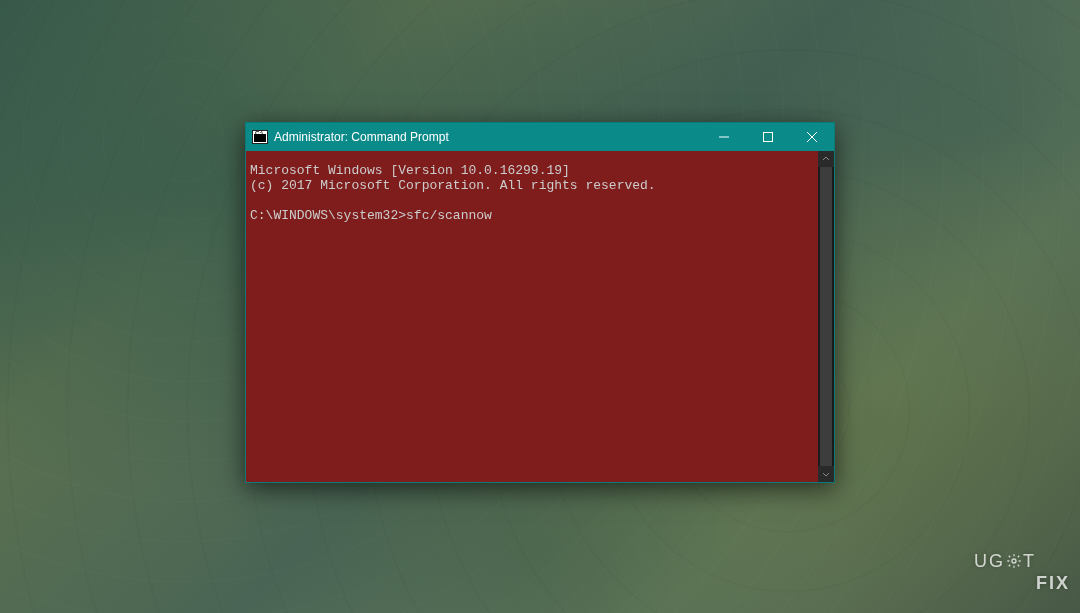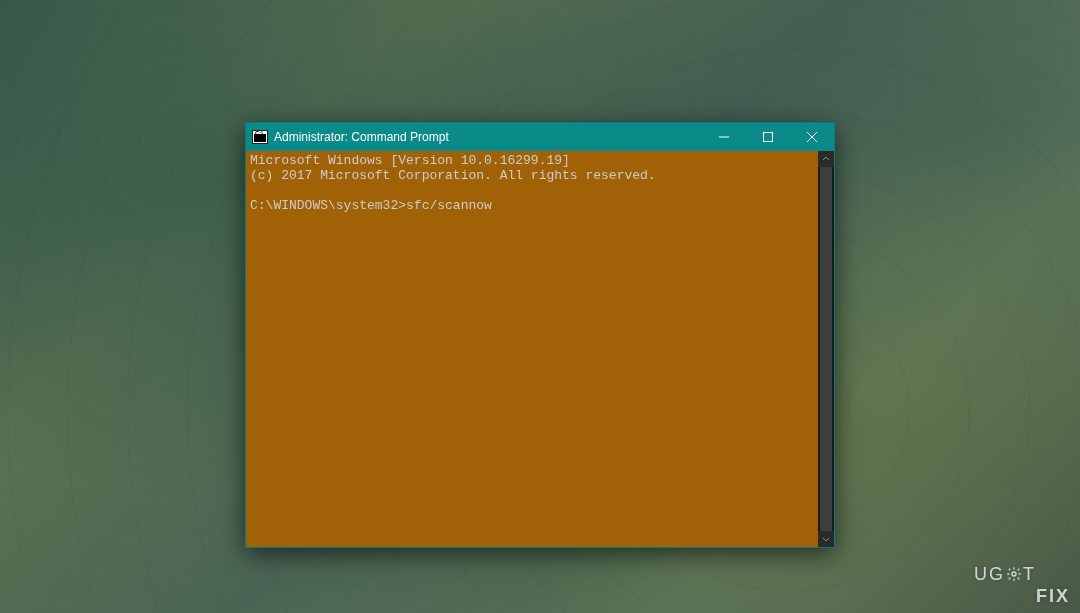--- a/index.html
+++ b/index.html
@@ -30,21 +30,21 @@
         repeating-radial-gradient(circle at 17% 23%, rgba(255,255,255,0.03) 0px, transparent 2px, transparent 40px),
         repeating-radial-gradient(circle at 73% 67%, rgba(0,0,0,0.04) 0px, transparent 3px, transparent 60px);
       mix-blend-mode: overlay;
     }
 
     .window {
       position: absolute;
       left: 245px;
       top: 122px;
       width: 590px;
-      height: 426px;
+      height: 361px;
       border: 1px solid #0b7a7a;
       box-shadow: 0 6px 24px rgba(0,0,0,0.6);
       background: #000;
       display: flex;
       flex-direction: column;
     }
 
     .titlebar {
       height: 28px;
       background: #0b8a8a;
@@ -107,26 +107,26 @@
 
     .terminal-area {
       flex: 1;
       display: flex;
       background: #000;
       min-height: 0;
     }
 
     .terminal {
       flex: 1;
-      background: #a16207;
+      background: #7f1d1d;
       color: #cccccc;
       font-family: Consolas, "Courier New", monospace;
       font-size: 13px;
       line-height: 15px;
-      padding: 2px 4px;
+      padding: 12px 4px;
       white-space: pre;
       overflow: hidden;
     }
 
     .scrollbar {
       width: 16px;
       background: #1a1a1a;
       position: relative;
       display: flex;
       flex-direction: column;
@@ -150,21 +150,21 @@
       left: 2px;
       right: 2px;
       top: 0;
       height: 100%;
       background: #3d3d3d;
     }
 
     .watermark {
       position: absolute;
       right: 10px;
-      bottom: 6px;
+      bottom: 19px;
       color: rgba(255,255,255,0.75);
       font-size: 18px;
       letter-spacing: 2px;
       font-family: Arial, sans-serif;
       display: flex;
       align-items: center;
       gap: 0px;
       text-shadow: 0 0 4px rgba(0,0,0,0.3);
     }
     .watermark .gear {

